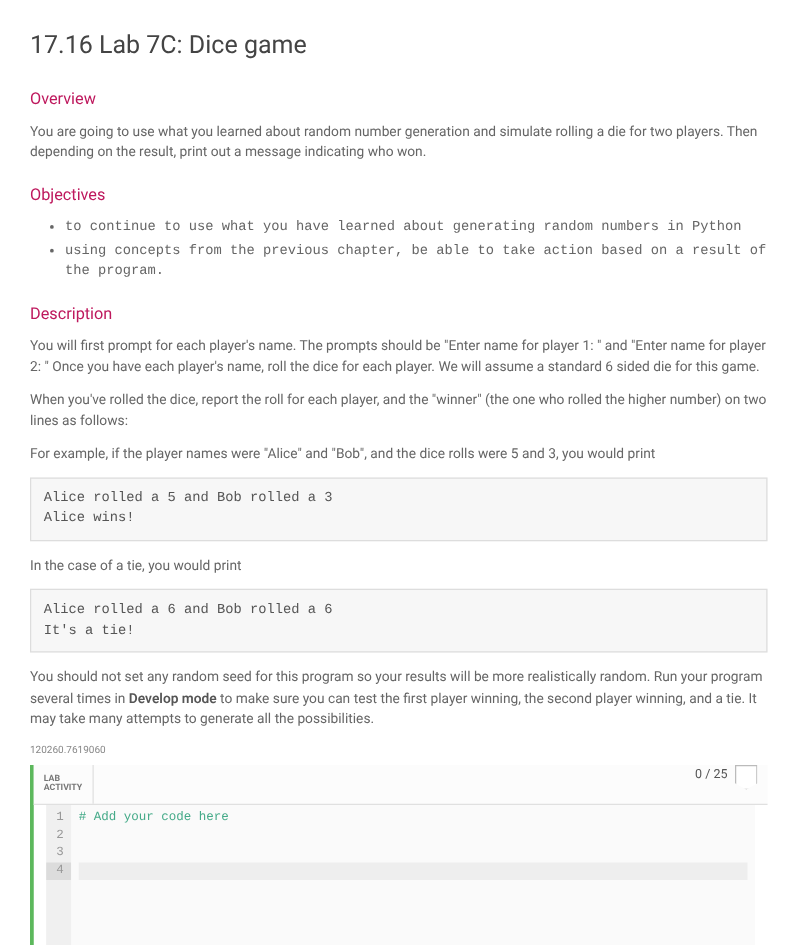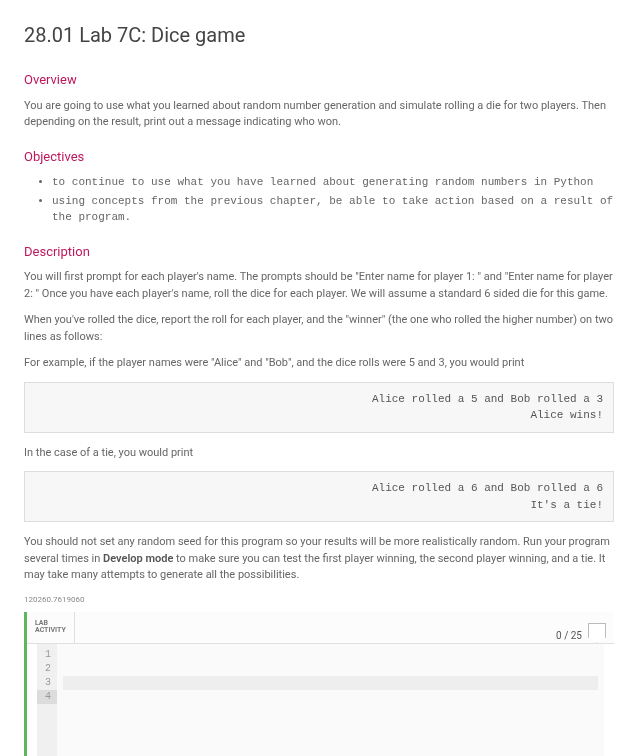--- a/index.html
+++ b/index.html
@@ -30,31 +30,30 @@
   li { margin: 2px 0; color: #666; }
   .code-block {
     background: #f7f7f7;
     border: 1px solid #ddd;
     padding: 8px 10px;
     font-family: "Courier New", monospace;
     font-size: 11px;
     color: #555;
     white-space: pre;
     margin: 6px 0 12px 0;
-    text-align: right;
   }
   .small-id { font-size: 8px; color: #888; margin: 4px 0 6px 0; }
   .lab-box {
     border-left: 3px solid #5cb85c;
     background: #fff;
     margin-top: 6px;
   }
   .lab-header {
     display: flex;
-    align-items: flex-end;
+    align-items: flex-start;
     border-bottom: 1px solid #e0e0e0;
     padding: 0 8px 0 0;
     height: 32px;
     background: #fcfcfc;
   }
   .lab-tag {
     font-size: 7px;
     font-weight: bold;
     color: #777;
     line-height: 1;
@@ -127,21 +126,21 @@
     line-height: 1.4;
     background: #fafafa;
   }
   .comment { color: #4a8; }
   .cursor-line { background: #eee; display: block; min-height: 1.4em; }
   strong { color: #555; font-weight: 600; }
 </style>
 </head>
 <body>
 
-<h1>28.01 Lab 7C: Dice game</h1>
+<h1>17.16 Lab 7C: Dice game</h1>
 
 <h2>Overview</h2>
 <p>You are going to use what you learned about random number generation and simulate rolling a die for two players. Then depending on the result, print out a message indicating who won.</p>
 
 <h2>Objectives</h2>
 <ul>
   <li>to continue to use what you have learned about generating random numbers in Python</li>
   <li>using concepts from the previous chapter, be able to take action based on a result of the program.</li>
 </ul>
 
@@ -172,18 +171,19 @@
 
 
   <div class="editor">
     <div class="gutter">
       <div>1</div>
       <div>2</div>
       <div>3</div>
       <div class="current">4</div>
     </div>
     <div class="code-area">
+      <div><span class="comment"># Add your code here</span></div>
       <div>&nbsp;</div>
       <div>&nbsp;</div>
       <div class="cursor-line"></div>
     </div>
   </div>
 </div>
 
 </body></html>

